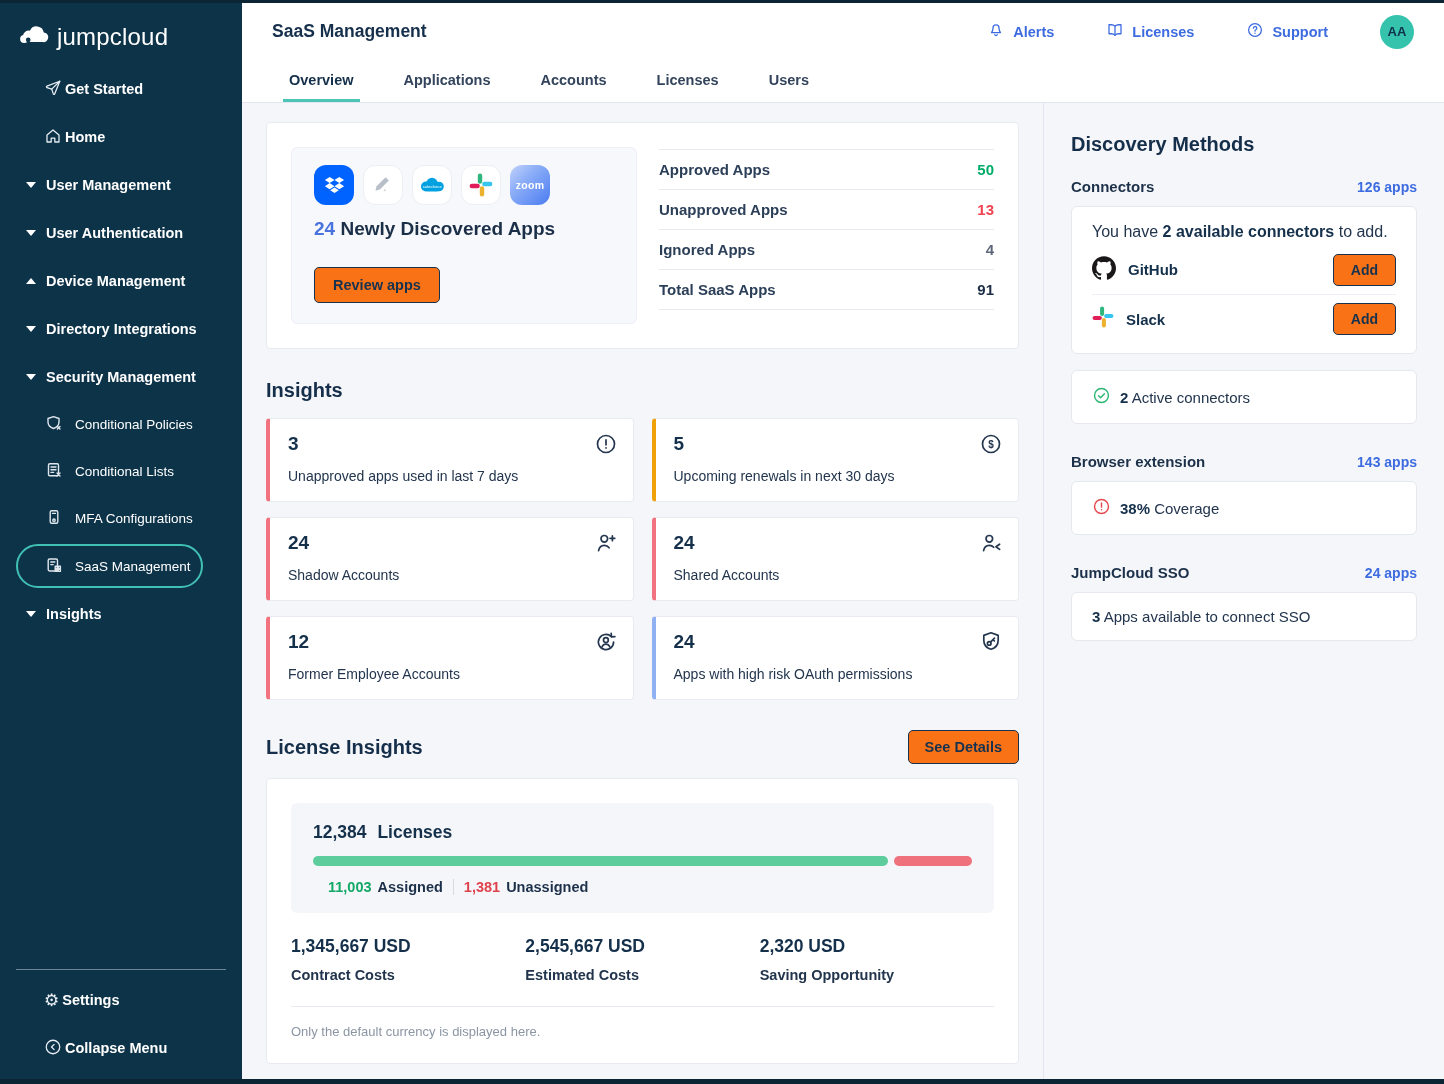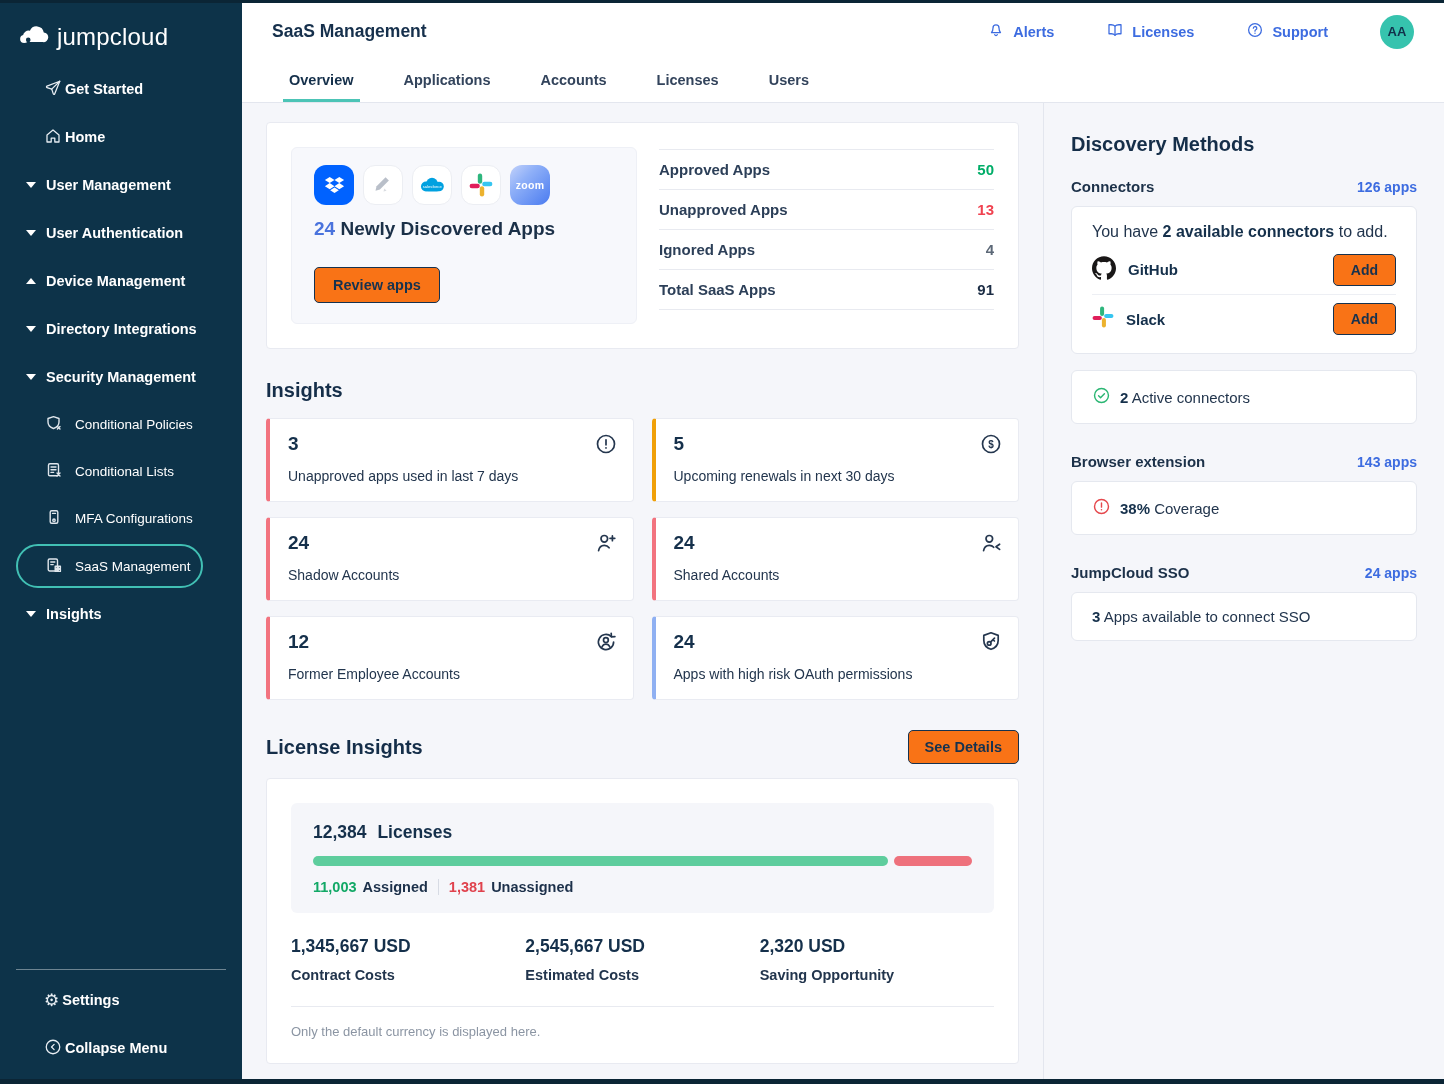--- a/index.html
+++ b/index.html
@@ -86,21 +86,21 @@
 
   .license-head { display:flex; justify-content:space-between; align-items:center; margin:30px 0 14px 0; }
   .license-card { background:#fff; border:1px solid #e8eaf1; border-radius:4px; padding:24px; }
   .license-inner { background:#f5f6fa; border-radius:6px; padding:19px 22px 18px 22px; }
   .license-total { font-size:17.5px; font-weight:700; color:#15304b; }
   .license-total .lic-label { margin-left:6px; }
   .bar { display:flex; gap:6px; height:10px; margin:13px 0 13px 0; }
   .bar-assigned { background:#5ecd9d; border-radius:6px; }
   .bar-unassigned { background:#ee717c; border-radius:6px; }
   .assigned-row { display:flex; align-items:center; gap:10px; font-size:14.5px; }
-  .num-green { color:#12a866; font-weight:700; }
+  .num-green { color:#12a866; font-weight:700;margin-left:15px; }
   .num-red { color:#e0424d; font-weight:700; }
   .assign-label { color:#1c304a; font-weight:600; margin-left:-4px; }
   .pipe { width:1px; height:16px; background:#d7dbe4; }
   .costs { display:flex; margin-top:23px; }
   .cost { width:243px; }
   .cost-value { font-size:17.5px; font-weight:700; color:#15304b; }
   .cost-label { font-size:14.5px; font-weight:600; color:#22354d; margin-top:10px; }
   .license-divider { border-top:1px solid #e8eaf0; margin:23px 0 17px 0; }
   .footnote { font-size:13px; color:#8b95a3; }
 

